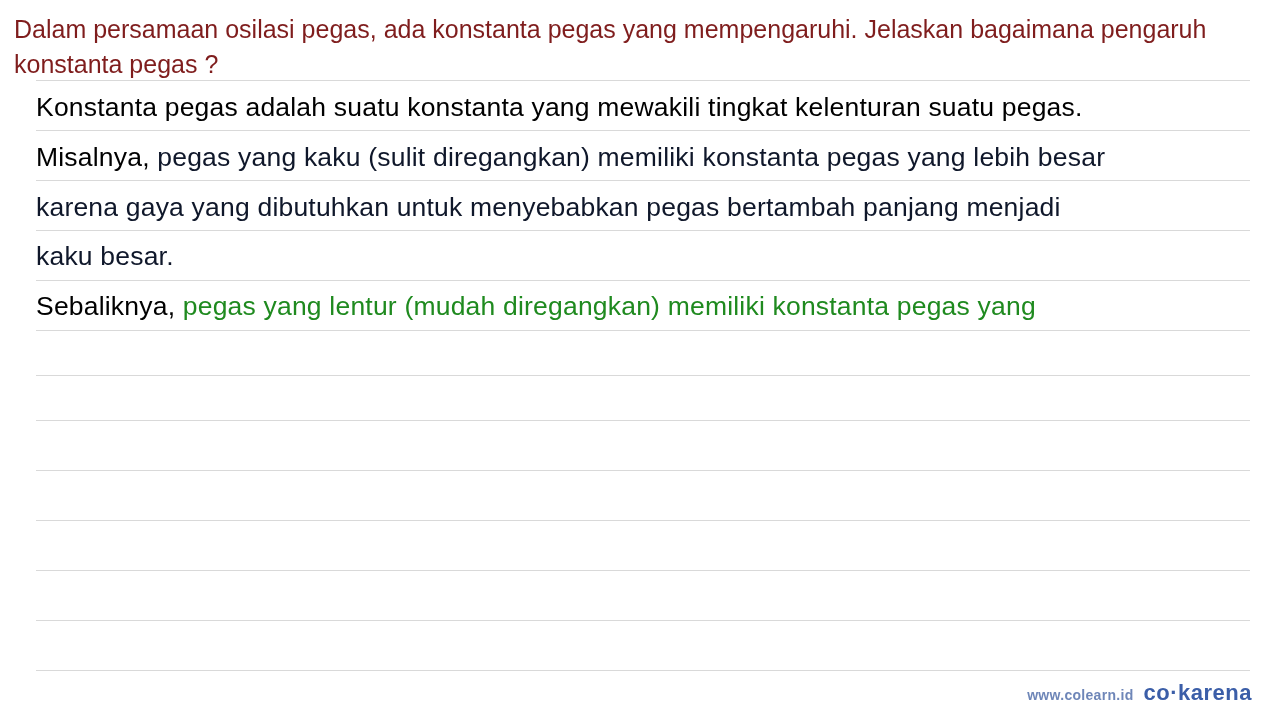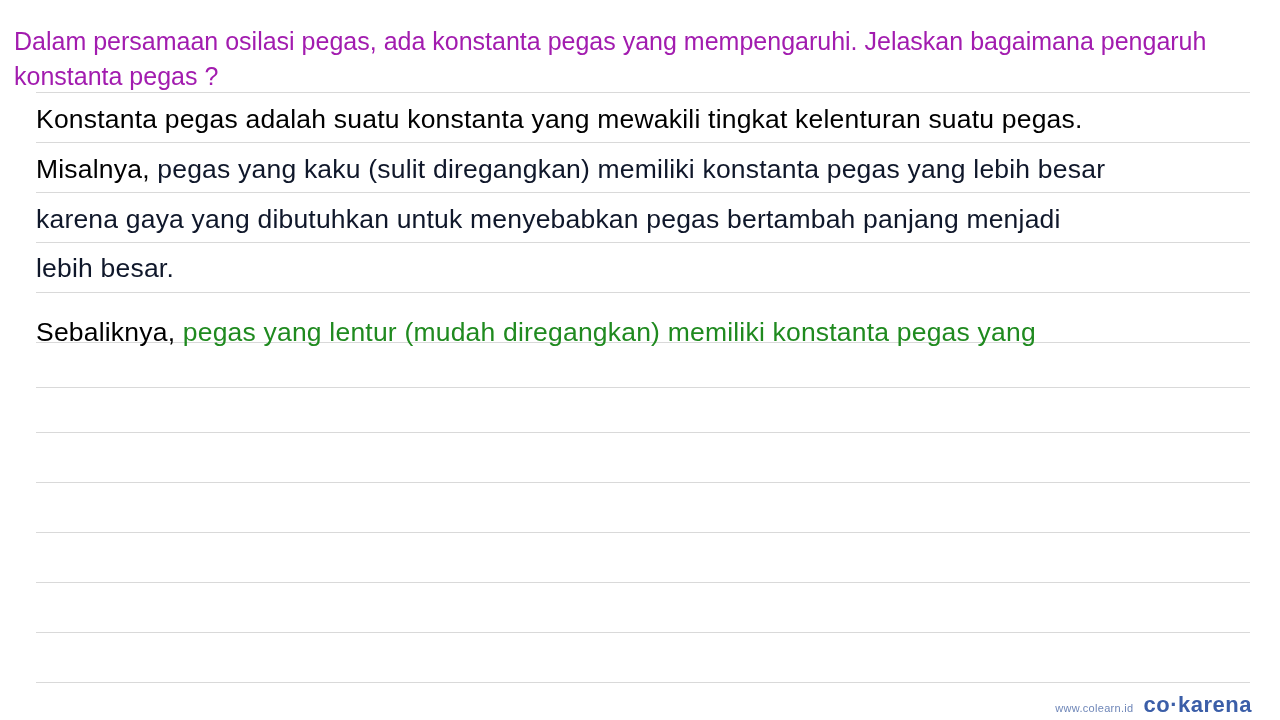--- a/index.html
+++ b/index.html
@@ -1,24 +1,23 @@
 <!DOCTYPE html>
 <html><head>
 <meta charset="utf-8">
 <style>
   * { margin: 0; padding: 0; box-sizing: border-box; }
   html, body { width: 1280px; height: 720px; background: #fff; font-family: "Comic Sans MS", "Segoe UI", Arial, sans-serif; overflow: hidden; }
   .page { width: 1280px; height: 720px; position: relative; }
   .question {
     font-family: Arial, "Segoe UI", sans-serif;
     font-size: 25px;
-    color: #a21caf;
+    color: #7f1d1d;
     line-height: 1.4;
     padding: 12px 14px 6px 14px;
-    margin-top: 12px;
   }
   .answer-area {
     position: absolute;
     top: 80px; left: 36px; right: 30px; bottom: 40px;
   }
   .ruled-line {
     position: absolute;
     left: 0; right: 0;
     border-bottom: 1px solid #d9d9d9;
   }
@@ -30,21 +29,21 @@
   }
   .c-black { color: #000000; }
   .c-purple { color: #0f172a; }
   .c-green { color: #1f8a1f; }
   .branding {
     position: absolute;
     right: 28px; bottom: 14px;
     display: flex; align-items: baseline; gap: 10px;
     color: #3b5ea8;
   }
-  .branding .url { font-family: Arial, sans-serif; font-size: 11px; color: #6e86b8; letter-spacing: 0.3px; }
+  .branding .url { font-family: Arial, sans-serif; font-size: 14px; color: #6e86b8; letter-spacing: 0.3px; font-weight: bold; }
   .branding .logo { font-family: "Segoe UI", Arial, sans-serif; font-size: 22px; font-weight: 600; letter-spacing: 0.5px; }
   .branding .dot { color: #3b5ea8; }
 </style>
 </head>
 <body>
 
 <div class="page">
 
   <div class="question">Dalam persamaan osilasi pegas, ada konstanta pegas yang mempengaruhi. Jelaskan bagaimana pengaruh konstanta pegas ?</div>
 
@@ -67,23 +66,23 @@
     <div class="ans-text" style="top:12px">
       <span class="c-black">Konstanta pegas adalah suatu konstanta yang mewakili tingkat kelenturan suatu pegas.</span>
     </div>
     <div class="ans-text" style="top:62px">
       <span class="c-black">Misalnya, </span><span class="c-purple">pegas yang kaku (sulit diregangkan) memiliki konstanta pegas yang lebih besar</span>
     </div>
     <div class="ans-text" style="top:112px">
       <span class="c-purple">karena gaya yang dibutuhkan untuk menyebabkan pegas bertambah panjang menjadi</span>
     </div>
     <div class="ans-text" style="top:161px">
-      <span class="c-purple">lebih besar.</span>
+      <span class="c-purple">kaku besar.</span>
     </div>
-    <div class="ans-text" style="top:225px">
+    <div class="ans-text" style="top:211px">
       <span class="c-black">Sebaliknya, </span><span class="c-green">pegas yang lentur (mudah diregangkan) memiliki konstanta pegas yang</span>
     </div>
   </div>
 
   <div class="branding">
     <span class="url">www.colearn.id</span>
     <span class="logo">
       <span>co</span><span class="dot">·</span><span>karena</span>
     </span>
   </div>

